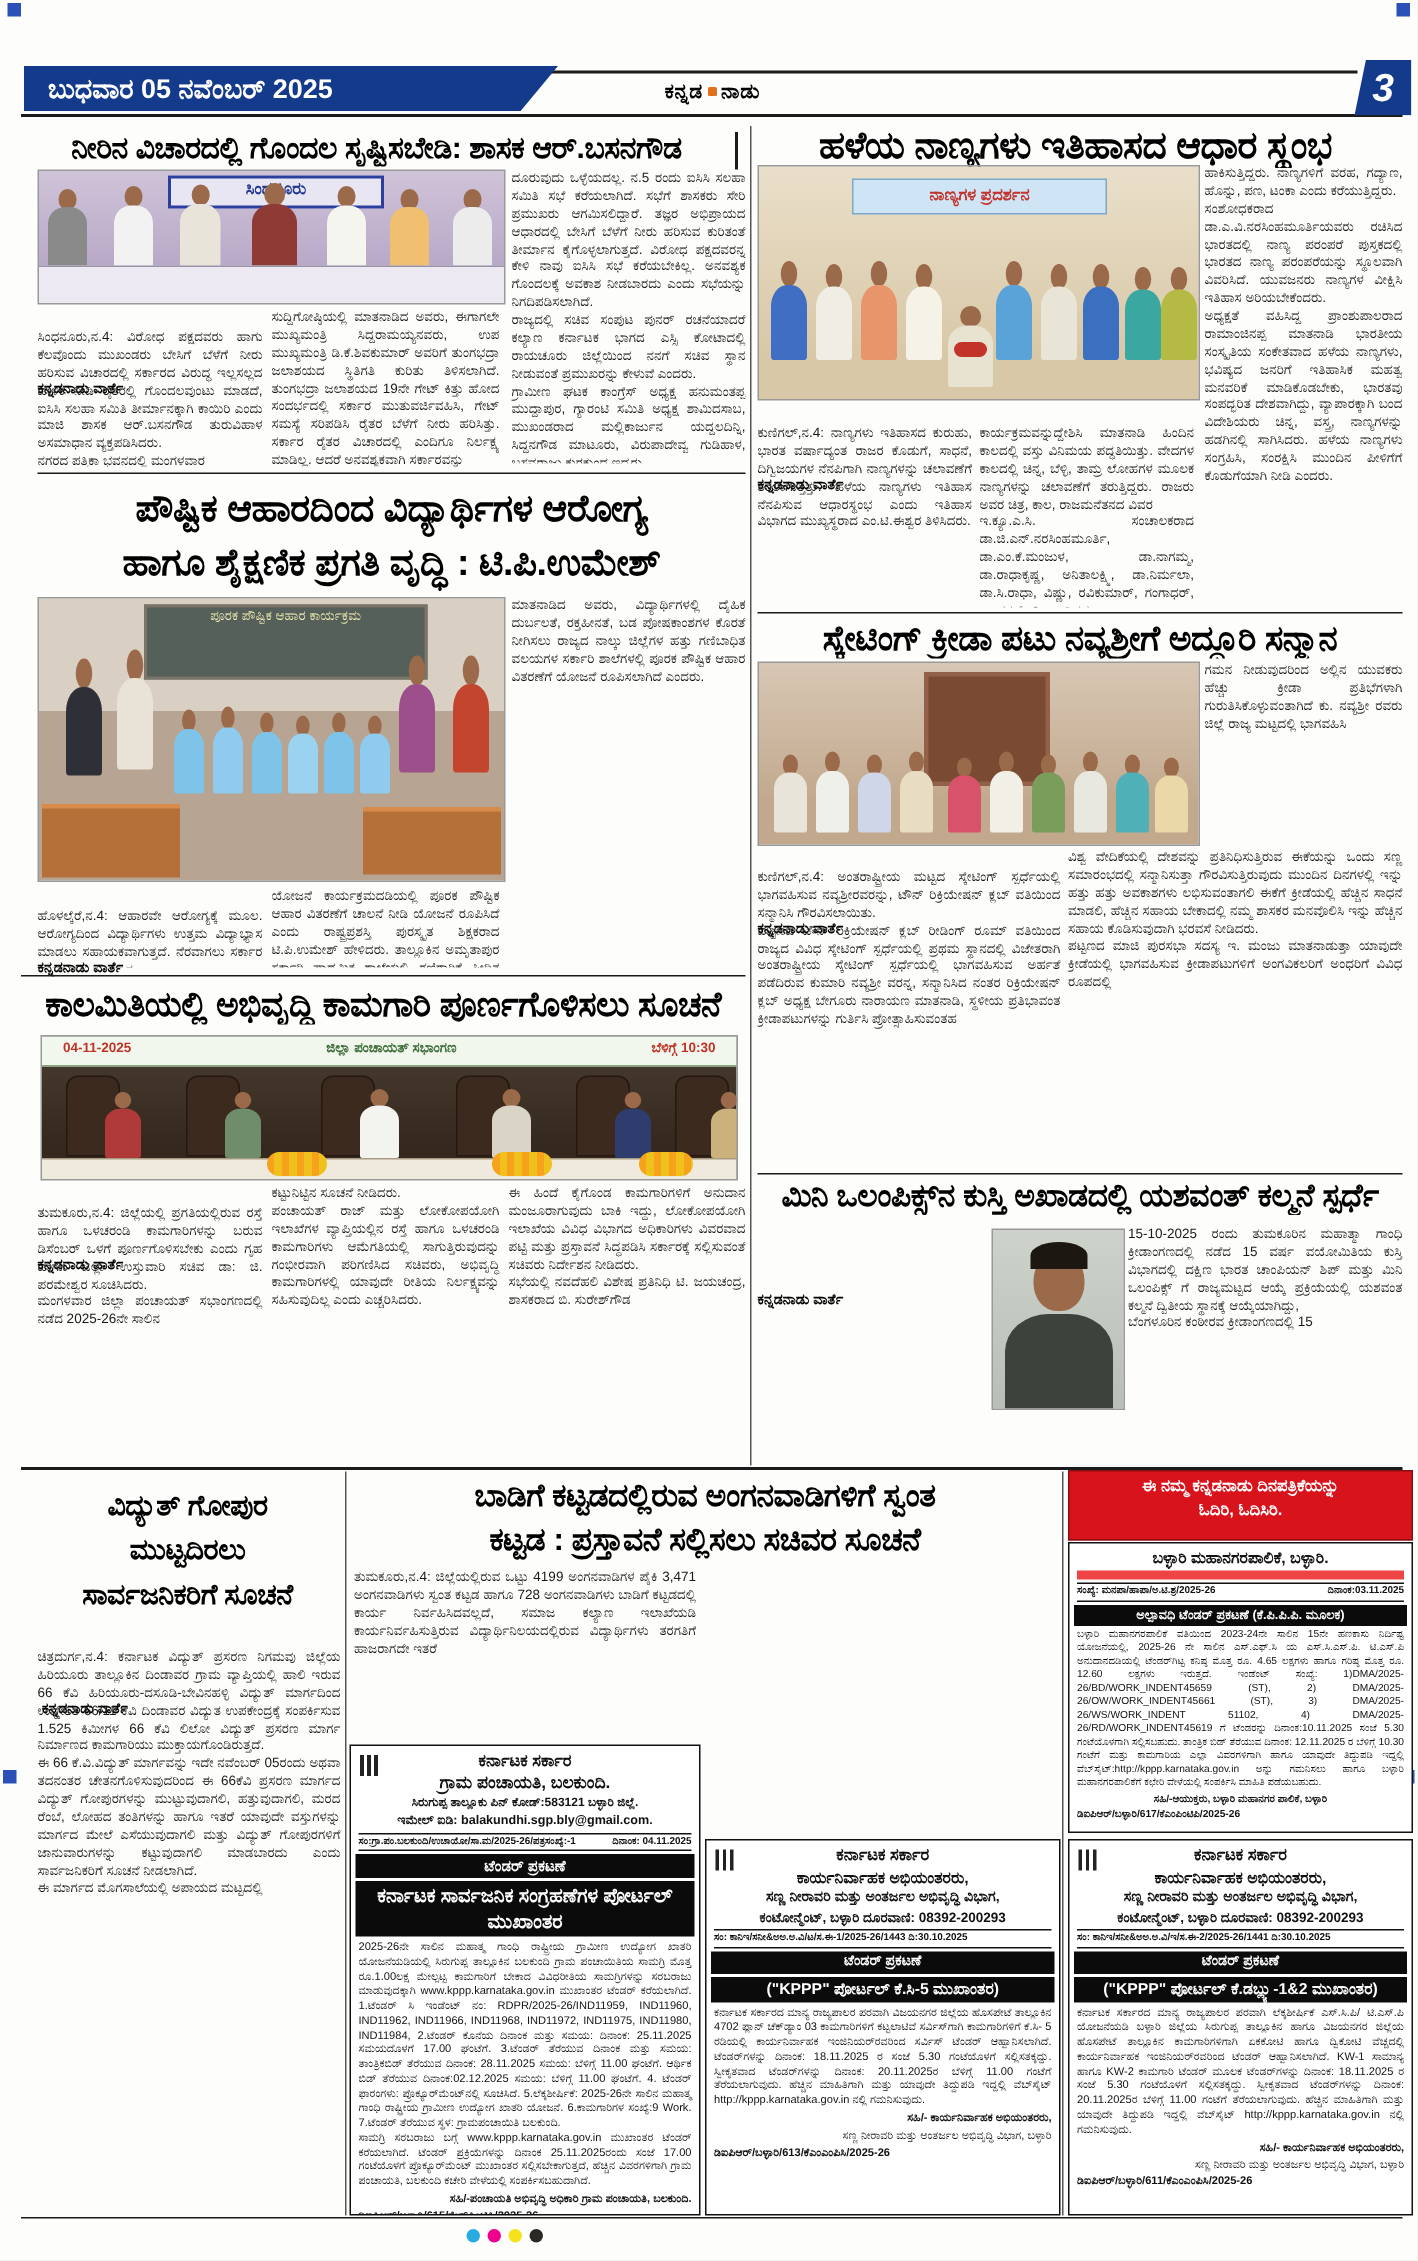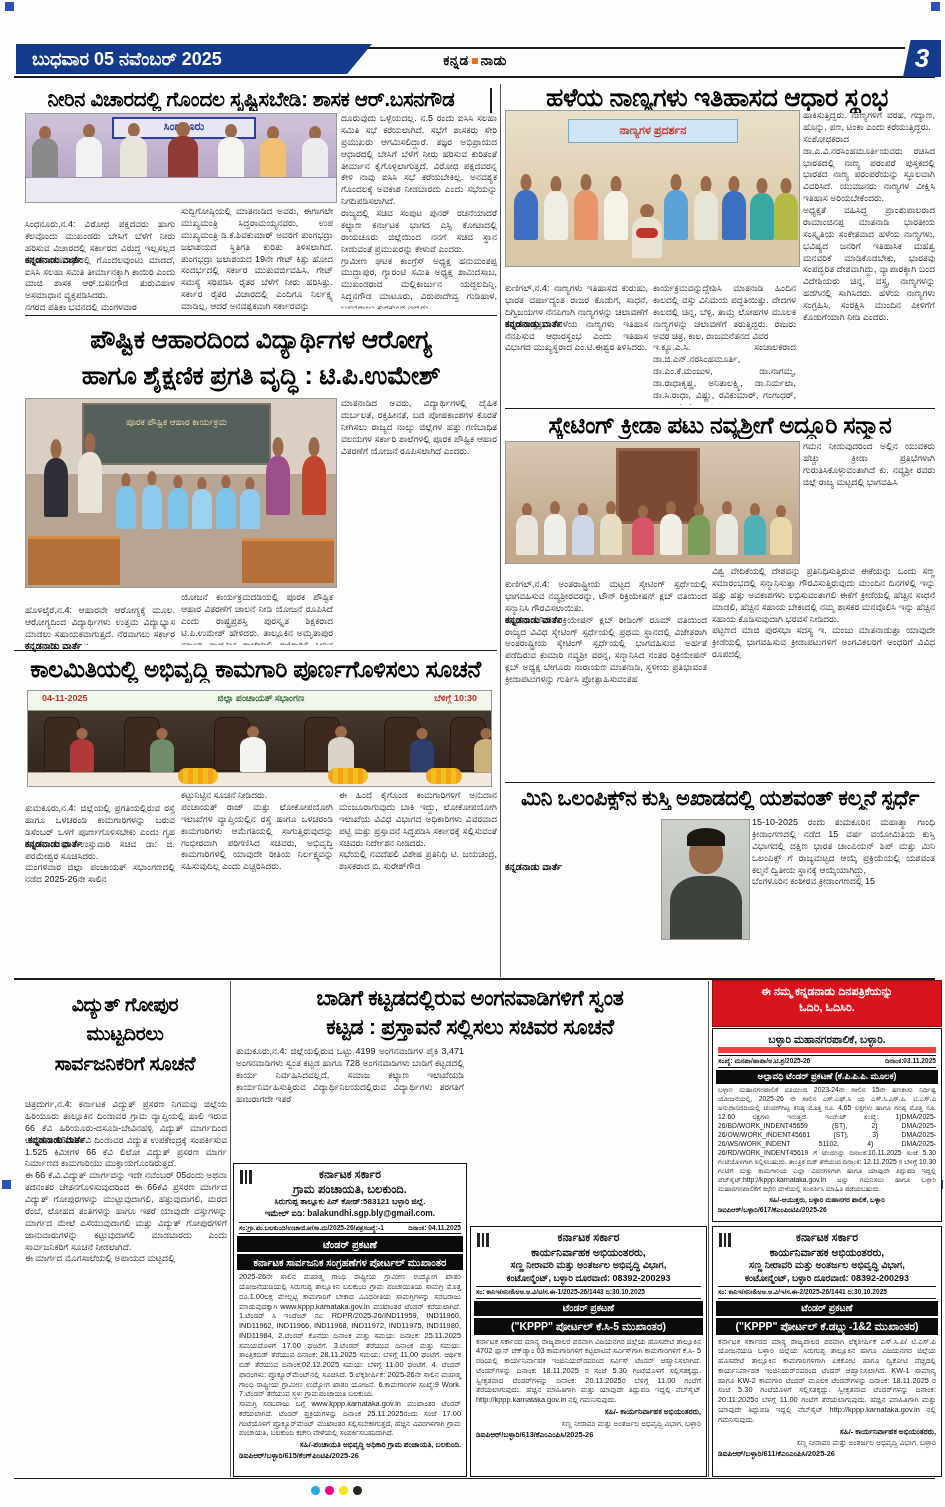--- a/index.html
+++ b/index.html
@@ -91,21 +91,21 @@
   <div class="abs bt" style="left:25px;top:219px;width:150px;height:92px;">ಸಿಂಧನೂರು,ನ.4: ವಿರೋಧ ಪಕ್ಷದವರು ಹಾಗು ಕೆಲವೊಂದು ಮುಖಂಡರು ಬೇಸಿಗೆ ಬೆಳೆಗೆ ನೀರು ಹರಿಸುವ ವಿಚಾರದಲ್ಲಿ ಸರ್ಕಾರದ ವಿರುದ್ಧ ಇಲ್ಲಸಲ್ಲದ ಹೇಳಿಕೆ ನೀಡಿ ರೈತರಲ್ಲಿ ಗೊಂದಲವುಂಟು ಮಾಡದೆ, ಐಸಿಸಿ ಸಲಹಾ ಸಮಿತಿ ತೀರ್ಮಾನಕ್ಕಾಗಿ ಕಾಯಿರಿ ಎಂದು ಮಾಜಿ ಶಾಸಕ ಆರ್.ಬಸನಗೌಡ ತುರುವಿಹಾಳ ಅಸಮಾಧಾನ ವ್ಯಕ್ತಪಡಿಸಿದರು.
 ನಗರದ ಪತ್ರಿಕಾ ಭವನದಲ್ಲಿ ಮಂಗಳವಾರ</div>
   <div class="abs bt" style="left:181px;top:206px;width:152px;height:105px;">ಸುದ್ದಿಗೋಷ್ಠಿಯಲ್ಲಿ ಮಾತನಾಡಿದ ಅವರು, ಈಗಾಗಲೇ ಮುಖ್ಯಮಂತ್ರಿ ಸಿದ್ದರಾಮಯ್ಯನವರು, ಉಪ ಮುಖ್ಯಮಂತ್ರಿ ಡಿ.ಕೆ.ಶಿವಕುಮಾರ್ ಅವರಿಗೆ ತುಂಗಭದ್ರಾ ಜಲಾಶಯದ ಸ್ಥಿತಿಗತಿ ಕುರಿತು ತಿಳಿಸಲಾಗಿದೆ. ತುಂಗಭದ್ರಾ ಜಲಾಶಯದ 19ನೇ ಗೇಟ್ ಕಿತ್ತು ಹೋದ ಸಂದರ್ಭದಲ್ಲಿ ಸರ್ಕಾರ ಮುತುವರ್ಜಿವಹಿಸಿ, ಗೇಟ್ ಸಮಸ್ಯೆ ಸರಿಪಡಿಸಿ ರೈತರ ಬೆಳೆಗೆ ನೀರು ಹರಿಸಿತ್ತು. ಸರ್ಕಾರ ರೈತರ ವಿಚಾರದಲ್ಲಿ ಎಂದಿಗೂ ನಿರ್ಲಕ್ಷ್ಯ ಮಾಡಿಲ್ಲ. ಆದರೆ ಅನವಶ್ಯಕವಾಗಿ ಸರ್ಕಾರವನ್ನು</div>
 
   <div class="rule" style="left:25px;top:315px;width:472px;height:1px;"></div>
   <div class="abs hl" style="left:25px;top:321px;width:472px;font-size:25px;line-height:1.45;">
     <div>ಪೌಷ್ಟಿಕ ಆಹಾರದಿಂದ ವಿದ್ಯಾರ್ಥಿಗಳ ಆರೋಗ್ಯ</div>
     <div>ಹಾಗೂ ಶೈಕ್ಷಣಿಕ ಪ್ರಗತಿ ವೃದ್ಧಿ : ಟಿ.ಪಿ.ಉಮೇಶ್</div>
   </div>
   <div class="photo" style="left:25px;top:398px;width:310px;height:188px;background:linear-gradient(#d9cfc2 0 40%,#b7a492 40%);">
-    <div class="abs" style="left:56px;top:4px;width:185px;height:46px;background:#55605a;border:2px solid #7c7468;color:#efe8b0;font-size:9px;text-align:center;padding-top:12px;">
+    <div class="abs" style="left:70px;top:4px;width:185px;height:46px;background:#55605a;border:2px solid #7c7468;color:#efe8b0;font-size:9px;text-align:center;padding-top:0;">
       <span>ಪೂರಕ ಪೌಷ್ಟಿಕ ಆಹಾರ ಕಾರ್ಯಕ್ರಮ</span>
     </div>
     <div class="p" style="left:18px;bottom:70px;width:24px;height:78px;--c:#2f2f38;"></div>
     <div class="p" style="left:52px;bottom:74px;width:24px;height:80px;--c:#e8e3d6;"></div>
     <div class="p" style="left:240px;bottom:72px;width:24px;height:78px;--c:#9c4f8a;"></div>
     <div class="p" style="left:276px;bottom:72px;width:24px;height:78px;--c:#c4452e;"></div>
     <div class="p" style="left:90px;bottom:58px;width:20px;height:56px;--c:#7ec3e8;"></div>
     <div class="p" style="left:116px;bottom:58px;width:20px;height:58px;--c:#8ecbee;"></div>
     <div class="p" style="left:142px;bottom:58px;width:20px;height:54px;--c:#7ec3e8;"></div>
     <div class="p" style="left:166px;bottom:58px;width:20px;height:52px;--c:#9ad2f0;"></div>
@@ -248,21 +248,21 @@
     <div class="emblem" style="left:6px;top:6px;"></div>
     <div class="nc" style="font-size:11px;">ಕರ್ನಾಟಕ ಸರ್ಕಾರ</div>
     <div class="nc" style="font-size:11.5px;">ಗ್ರಾಮ ಪಂಚಾಯತಿ, ಬಲಕುಂದಿ.</div>
     <div class="nc" style="font-size:8px;">ಸಿರುಗುಪ್ಪ ತಾಲ್ಲೂಕು ಪಿನ್ ಕೋಡ್:583121 ಬಳ್ಳಾರಿ ಜಿಲ್ಲೆ.</div>
     <div class="nc" style="font-size:8.4px;">ಇಮೇಲ್ ಐಡಿ: balakundhi.sgp.bly@gmail.com.</div>
     <div class="refrow">
       <span>ಸಂ:ಗ್ರಾ.ಪಂ.ಬಲಕುಂದಿ/ಉಚಾಯೋ/ಸಾ.ಮ/2025-26/ಪತ್ರಸಂಖ್ಯೆ:-1</span>
       <span>ದಿನಾಂಕ: 04.11.2025</span>
     </div>
     <div class="bar" style="font-size:10px;">ಟೆಂಡರ್ ಪ್ರಕಟಣೆ</div>
-    <div class="bar" style="font-size:10px;">ಕರ್ನಾಟಕ ಸಾರ್ವಜನಿಕ ಸಂಗ್ರಹಣೆಗಳ ಪೋರ್ಟಲ್ ಮುಖಾಂತರ</div>
+    <div class="bar" style="font-size:13px;">ಕರ್ನಾಟಕ ಸಾರ್ವಜನಿಕ ಸಂಗ್ರಹಣೆಗಳ ಪೋರ್ಟಲ್ ಮುಖಾಂತರ</div>
     <div class="nbody">2025-26ನೇ ಸಾಲಿನ ಮಹಾತ್ಮ ಗಾಂಧಿ ರಾಷ್ಟ್ರೀಯ ಗ್ರಾಮೀಣ ಉದ್ಯೋಗ ಖಾತರಿ ಯೋಜನೆಯಡಿಯಲ್ಲಿ ಸಿರುಗುಪ್ಪ ತಾಲ್ಲೂಕಿನ ಬಲಕುಂದಿ ಗ್ರಾಮ ಪಂಚಾಯಿತಿಯ ಸಾಮಗ್ರಿ ಮೊತ್ತ ರೂ.1.00ಲಕ್ಷ ಮೇಲ್ಪಟ್ಟ ಕಾಮಗಾರಿಗೆ ಬೇಕಾದ ವಿವಿಧರೀತಿಯ ಸಾಮಗ್ರಿಗಳನ್ನು ಸರಬರಾಜು ಮಾಡುವುದಕ್ಕಾಗಿ www.kppp.karnataka.gov.in ಮುಖಾಂತರ ಟೆಂಡರ್ ಕರೆಯಲಾಗಿದೆ. 1.ಟೆಂಡರ್ ಸಿ ಇಂಡೆಂಟ್ ನಂ: RDPR/2025-26/IND11959, IND11960, IND11962, IND11966, IND11968, IND11972, IND11975, IND11980, IND11984, 2.ಟೆಂಡರ್ ಕೊನೆಯ ದಿನಾಂಕ ಮತ್ತು ಸಮಯ: ದಿನಾಂಕ: 25.11.2025 ಸಮಯದೊಳಗೆ 17.00 ಘಂಟೆಗೆ. 3.ಟೆಂಡರ್ ತೆರೆಯುವ ದಿನಾಂಕ ಮತ್ತು ಸಮಯ: ತಾಂತ್ರಿಕಬಿಡ್ ತೆರೆಯುವ ದಿನಾಂಕ: 28.11.2025 ಸಮಯ: ಬೆಳಿಗ್ಗೆ 11.00 ಘಂಟೆಗೆ. ಆರ್ಥಿಕ ಬಿಡ್ ತೆರೆಯುವ ದಿನಾಂಕ:02.12.2025 ಸಮಯ: ಬೆಳಿಗ್ಗೆ 11.00 ಘಂಟೆಗೆ. 4. ಟೆಂಡರ್ ಫಾರಂಗಳು: ಪ್ರೊಕ್ಯೂರ್‌ಮೆಂಟ್‌ನಲ್ಲಿ ಸೂಚಿಸಿದೆ. 5.ಲೆಕ್ಕಶೀರ್ಷಿಕೆ: 2025-26ನೇ ಸಾಲಿನ ಮಹಾತ್ಮ ಗಾಂಧಿ ರಾಷ್ಟ್ರೀಯ ಗ್ರಾಮೀಣ ಉದ್ಯೋಗ ಖಾತರಿ ಯೋಜನೆ. 6.ಕಾಮಗಾರಿಗಳ ಸಂಖ್ಯೆ:9 Work. 7.ಟೆಂಡರ್ ತೆರೆಯುವ ಸ್ಥಳ: ಗ್ರಾಮಪಂಚಾಯಿತಿ ಬಲಕುಂದಿ.
 ಸಾಮಗ್ರಿ ಸರಬರಾಜು ಬಗ್ಗೆ www.kppp.karnataka.gov.in ಮುಖಾಂತರ ಟೆಂಡರ್ ಕರೆಯಲಾಗಿದೆ. ಟೆಂಡರ್ ಪ್ರಕ್ರಿಯೆಗಳನ್ನು ದಿನಾಂಕ 25.11.2025ರಂದು ಸಂಜೆ 17.00 ಗಂಟೆಯೊಳಗೆ ಪ್ರೊಕ್ಯೂರ್‌ಮೆಂಟ್ ಮುಖಾಂತರ ಸಲ್ಲಿಸಬೇಕಾಗುತ್ತದೆ, ಹೆಚ್ಚಿನ ವಿವರಗಳಿಗಾಗಿ ಗ್ರಾಮ ಪಂಚಾಯತಿ, ಬಲಕುಂದಿ ಕಚೇರಿ ವೇಳೆಯಲ್ಲಿ ಸಂಪರ್ಕಿಸಬಹುದಾಗಿದೆ.</div>
     <div class="sig">ಸಹಿ/-ಪಂಚಾಯತಿ ಅಭಿವೃದ್ಧಿ ಅಧಿಕಾರಿ ಗ್ರಾಮ ಪಂಚಾಯತಿ, ಬಲಕುಂದಿ.</div>
     <div class="nref">ಡಿಐಪಿಆರ್/ಬಳ್ಳಾರಿ/615/ಕೆಂಗ್‌ಪಿಂಟಿಪಿ/2025-26</div>
   </div>
 
   <div class="nbox" style="left:470px;top:1226px;width:225px;height:243px;">
     <div class="emblem" style="left:6px;top:6px;"></div>
     <div class="nc" style="font-size:11px;">ಕರ್ನಾಟಕ ಸರ್ಕಾರ</div>
     <div class="nc" style="font-size:10.5px;">ಕಾರ್ಯನಿರ್ವಾಹಕ ಅಭಿಯಂತರರು,</div>

